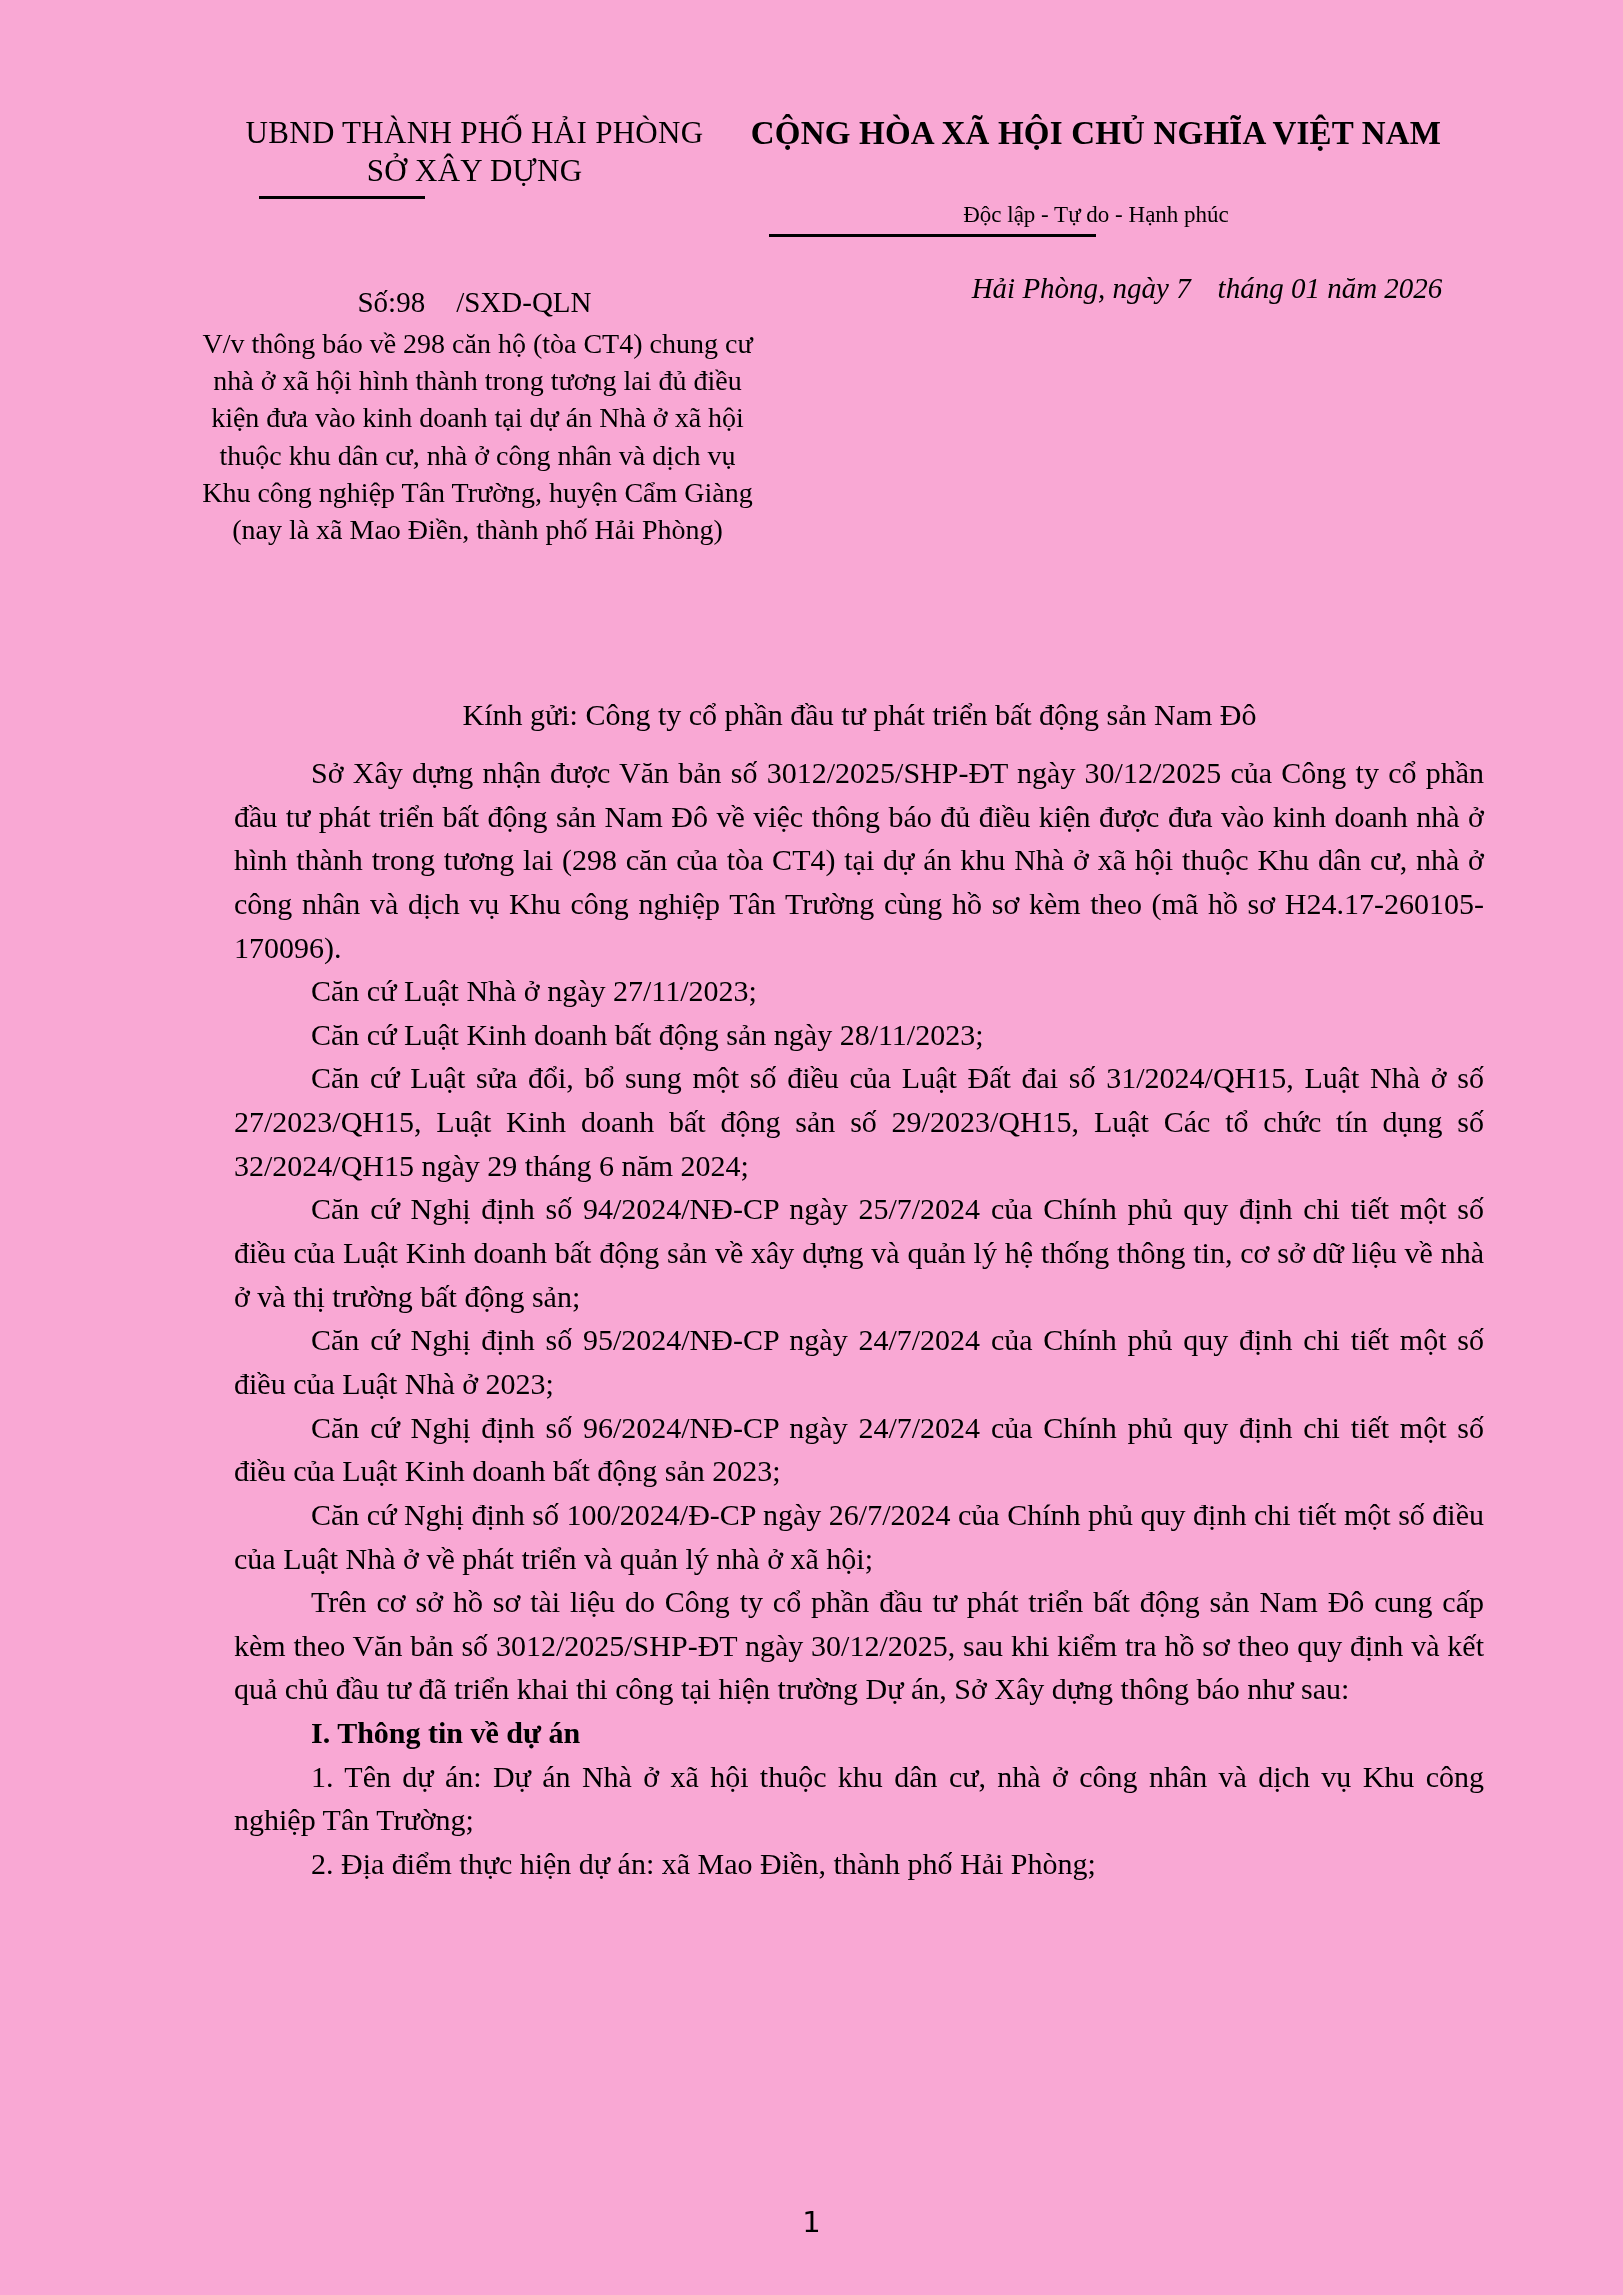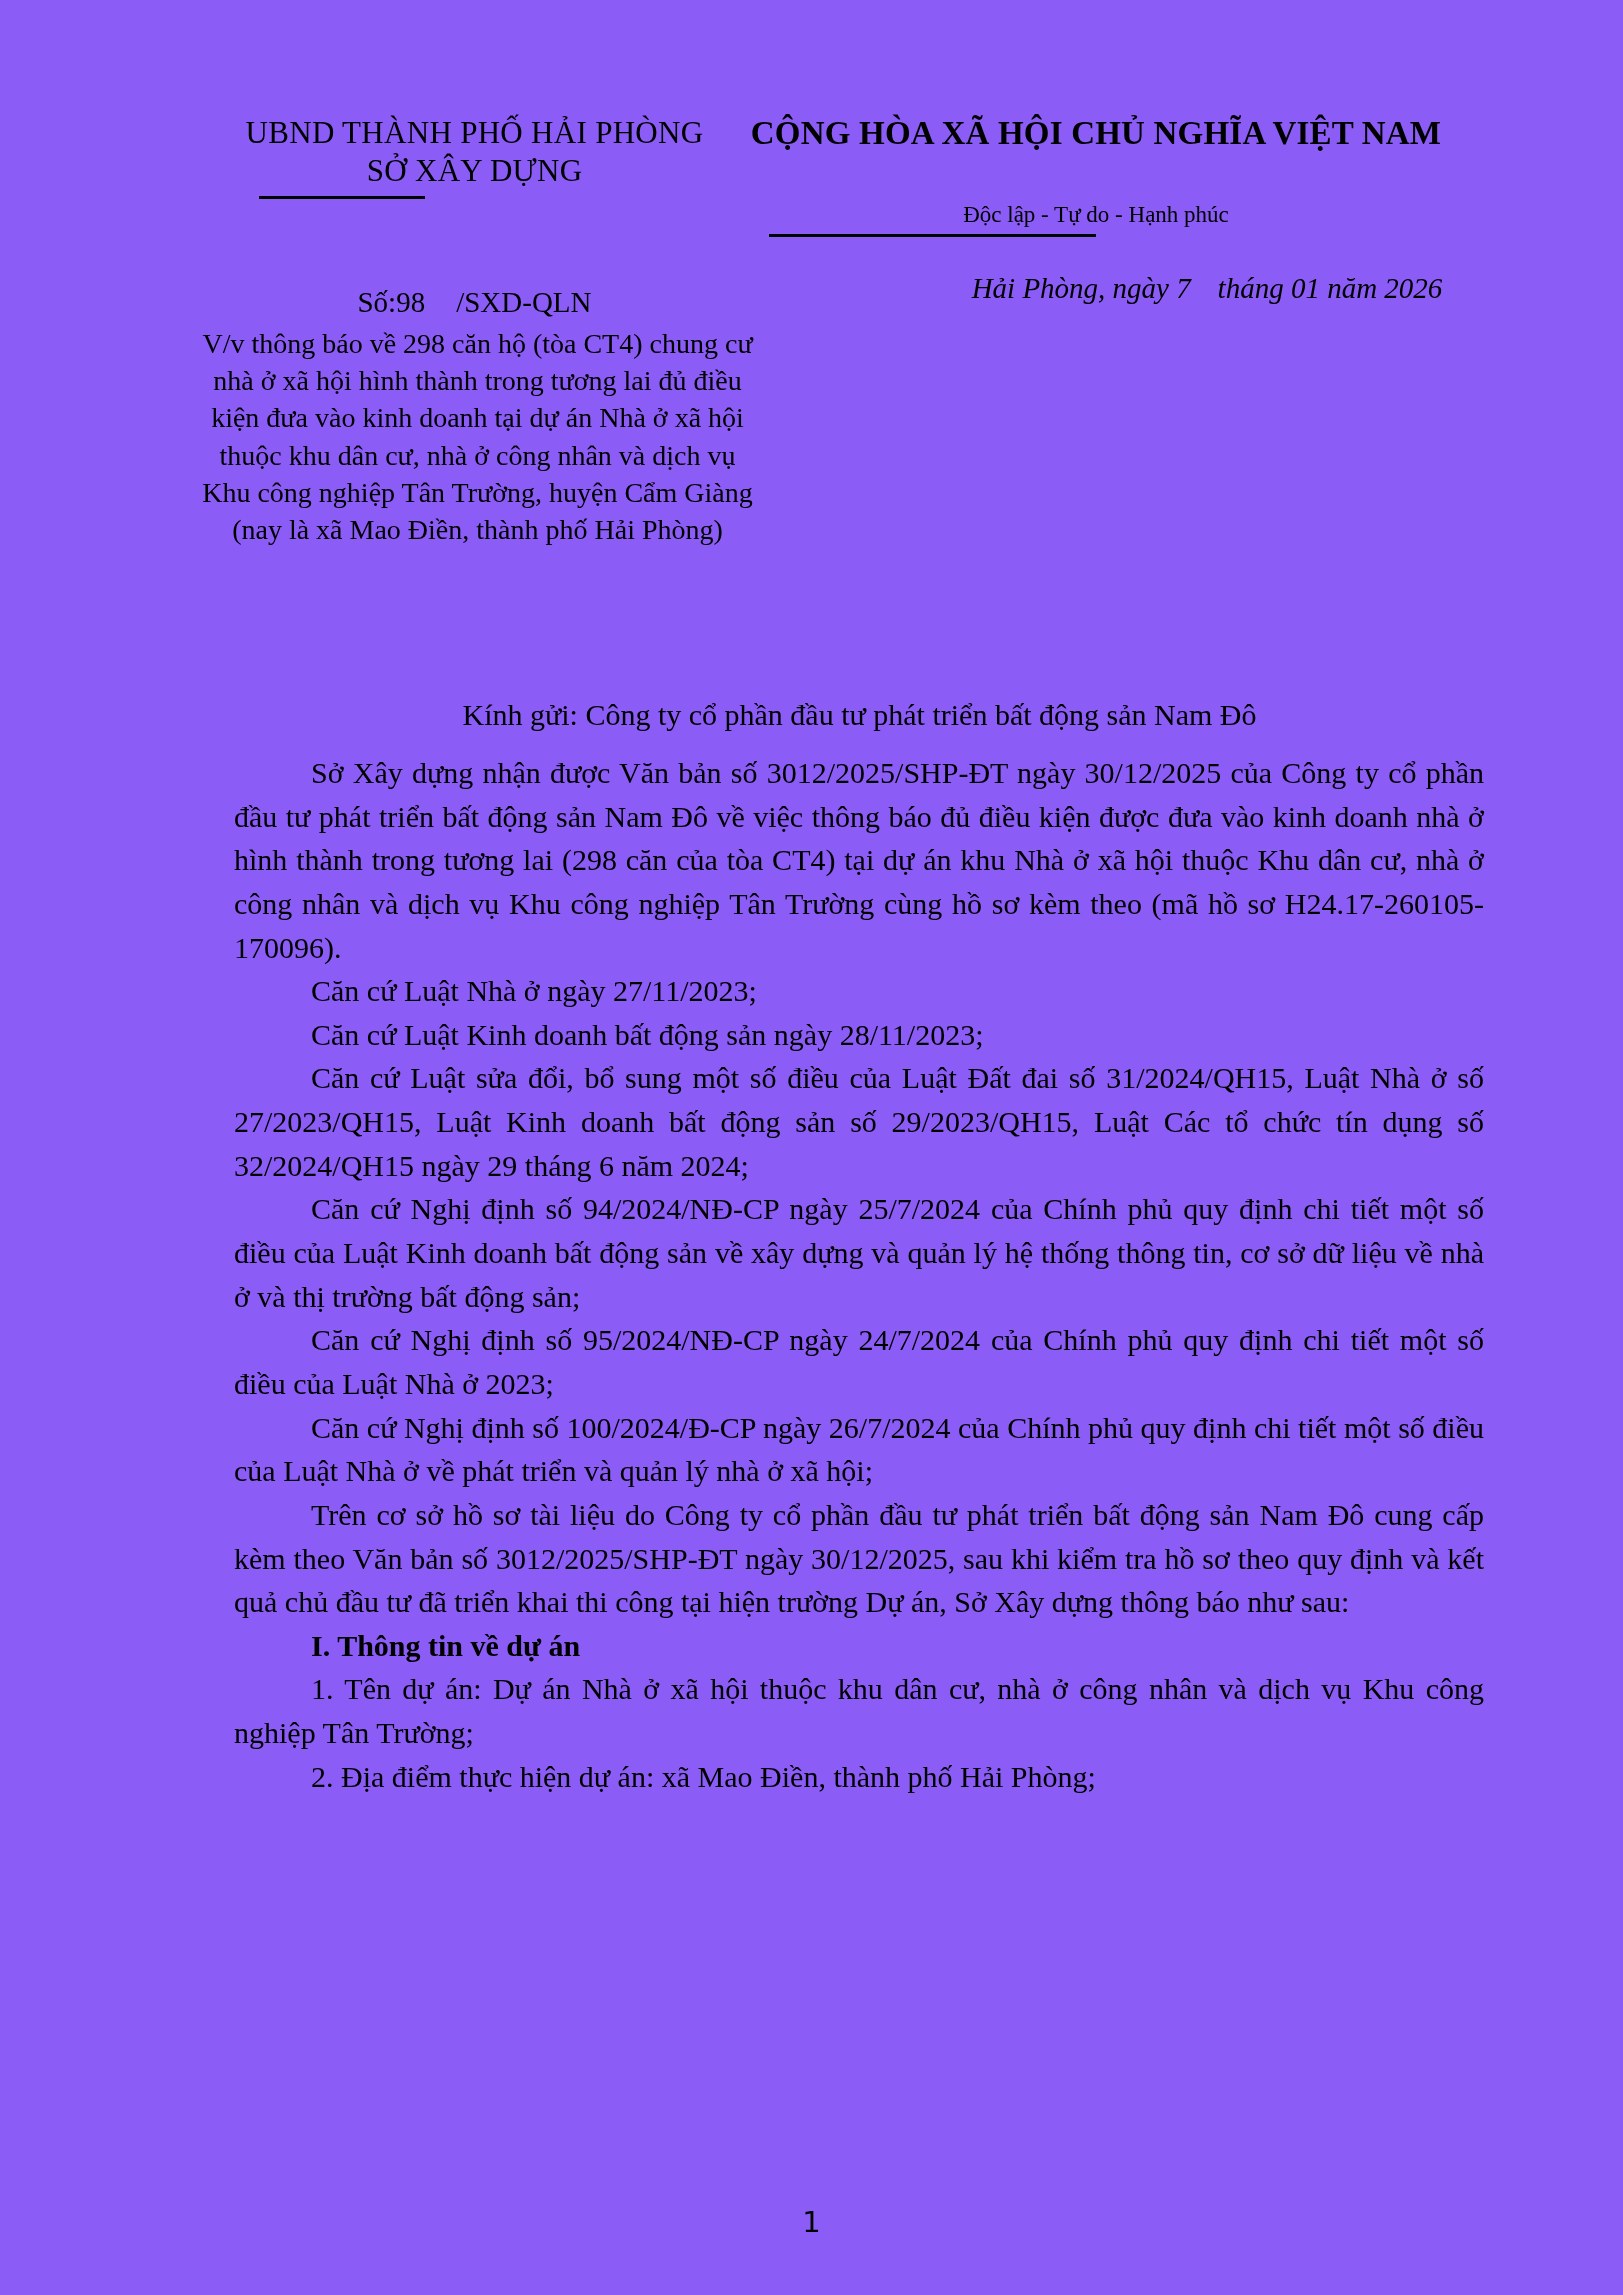--- a/index.html
+++ b/index.html
@@ -10,21 +10,21 @@
   }
   body {
     font-family: "Liberation Serif", "DejaVu Serif", serif;
     color: #000000;
   }
   .page {
     position: relative;
     width: 1623px;
     height: 2295px;
     margin: 0 auto;
-    background: #8b5cf6;
+    background: #f9a8d4;
     box-sizing: border-box;
     overflow: hidden;
   }
 
   
   .header {
     position: absolute;
     top: 114px;
     left: 203px;
     width: 1243px;
@@ -189,20 +189,21 @@
 
   <div class="recipient">Kính gửi: Công ty cổ phần đầu tư phát triển bất động sản Nam Đô</div>
 
   <div class="body">
     <p>Sở Xây dựng nhận được Văn bản số 3012/2025/SHP-ĐT ngày 30/12/2025 của Công ty cổ phần đầu tư phát triển bất động sản Nam Đô về việc thông báo đủ điều kiện được đưa vào kinh doanh nhà ở hình thành trong tương lai (298 căn của tòa CT4) tại dự án khu Nhà ở xã hội thuộc Khu dân cư, nhà ở công nhân và dịch vụ Khu công nghiệp Tân Trường cùng hồ sơ kèm theo (mã hồ sơ H24.17-260105-170096).</p>
     <p>Căn cứ Luật Nhà ở ngày 27/11/2023;</p>
     <p>Căn cứ Luật Kinh doanh bất động sản ngày 28/11/2023;</p>
     <p>Căn cứ Luật sửa đổi, bổ sung một số điều của Luật Đất đai số 31/2024/QH15, Luật Nhà ở số 27/2023/QH15, Luật Kinh doanh bất động sản số 29/2023/QH15, Luật Các tổ chức tín dụng số 32/2024/QH15 ngày 29 tháng 6 năm 2024;</p>
     <p>Căn cứ Nghị định số 94/2024/NĐ-CP ngày 25/7/2024 của Chính phủ quy định chi tiết một số điều của Luật Kinh doanh bất động sản về xây dựng và quản lý hệ thống thông tin, cơ sở dữ liệu về nhà ở và thị trường bất động sản;</p>
     <p>Căn cứ Nghị định số 95/2024/NĐ-CP ngày 24/7/2024 của Chính phủ quy định chi tiết một số điều của Luật Nhà ở 2023;</p>
+    <p>Căn cứ Nghị định số 96/2024/NĐ-CP ngày 24/7/2024 của Chính phủ quy định chi tiết một số điều của Luật Kinh doanh bất động sản 2023;</p>
     <p>Căn cứ Nghị định số 100/2024/Đ-CP ngày 26/7/2024 của Chính phủ quy định chi tiết một số điều của Luật Nhà ở về phát triển và quản lý nhà ở xã hội;</p>
     <p>Trên cơ sở hồ sơ tài liệu do Công ty cổ phần đầu tư phát triển bất động sản Nam Đô cung cấp kèm theo Văn bản số 3012/2025/SHP-ĐT ngày 30/12/2025, sau khi kiểm tra hồ sơ theo quy định và kết quả chủ đầu tư đã triển khai thi công tại hiện trường Dự án, Sở Xây dựng thông báo như sau:</p>
     <p class="heading">I. Thông tin về dự án</p>
     <p>1. Tên dự án: Dự án Nhà ở xã hội thuộc khu dân cư, nhà ở công nhân và dịch vụ Khu công nghiệp Tân Trường;</p>
     <p>2. Địa điểm thực hiện dự án: xã  Mao Điền, thành phố Hải Phòng;</p>
   </div>
 
   <div class="pagenum">1</div>
 
 </div>

